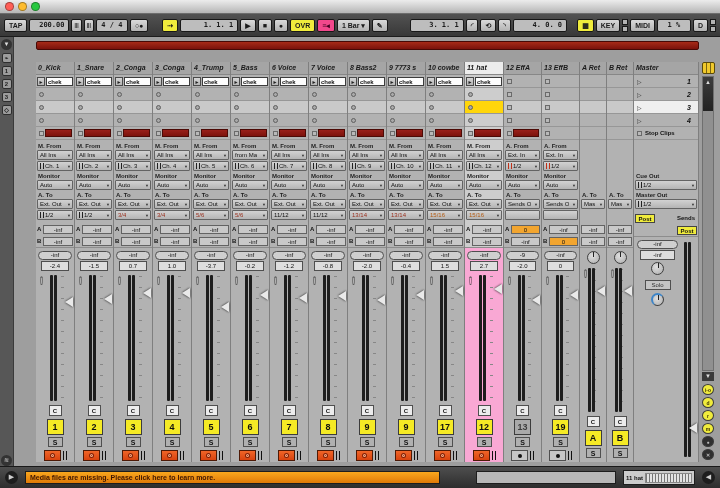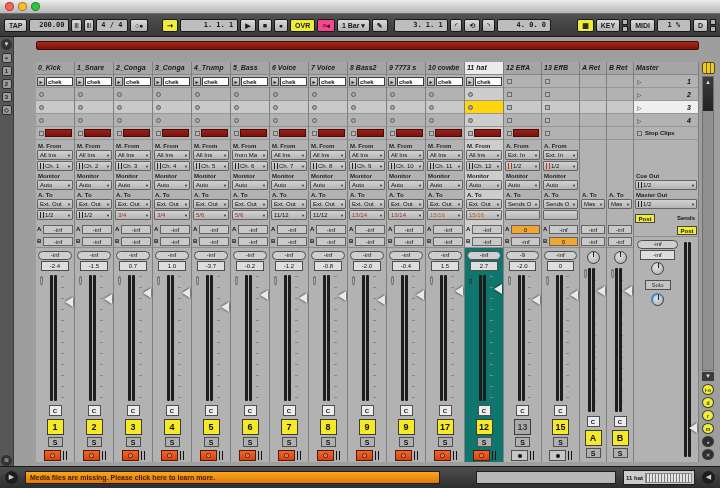--- a/index.html
+++ b/index.html
@@ -14,21 +14,21 @@
   
   .toolbar{height:23px;background:linear-gradient(#525252,#383838);display:flex;align-items:center;
     padding:0 4px;gap:2px;border-bottom:1px solid #1c1c1c;}
   .tbtn{height:13px;line-height:11px;padding:0 4px;background:linear-gradient(#d9d9d9,#b3b3b3);
     border:1px solid #181818;border-radius:2px;font-size:7px;font-weight:bold;color:#1a1a1a;text-align:center;}
   .tbox{height:13px;line-height:11px;padding:0 4px;background:#bdbdbd;border:1px solid #181818;border-radius:2px;
     font-size:7px;font-weight:bold;color:#1a1a1a;font-family:"DejaVu Sans Mono",monospace;text-align:right;}
   .tiny{padding:0 2px;font-size:5px;}
   .ylw{background:#f0ec3c !important;}
   .pnk{background:#f2488c !important;color:#400020;}
-  .gap12{margin-left:12px}.gap8{margin-left:4px}
+  .gap12{margin-left:12px}.gap8{margin-left:20px}
   .mini-split{display:flex;flex-direction:column;gap:1px;}
   .mini-split span{width:6px;height:6px;background:#b3b3b3;border:1px solid #181818;font-size:4px;line-height:4px;text-align:center;color:#333;}
   
   .lrail{position:absolute;left:0;top:37px;bottom:22px;width:14px;background:#575757;
     display:flex;flex-direction:column;align-items:center;padding-top:2px;gap:3px;border-right:1px solid #3a3a3a;}
   .lr-circ{width:11px;height:11px;border-radius:50%;background:#333;color:#ddd;font-size:6px;line-height:11px;text-align:center;}
   .lr-sq{width:10px;height:10px;background:#9c9c9c;border:1px solid #2e2e2e;border-radius:2px;
     font-size:6px;line-height:9px;text-align:center;font-weight:bold;color:#222;}
   .lr-spacer{flex:1;}
   
@@ -73,21 +73,21 @@
   .sends{padding:1px 1px 0;}
   .send-row{display:flex;align-items:center;height:12px;gap:1px;}
   .send-letter{font-size:6px;font-weight:bold;width:5px;flex:none;}
   .send-box{flex:1;height:9px;background:#c9c9c9;border:1px solid #636363;font-size:6px;text-align:center;line-height:8px;}
   .send-box.hot{background:#f2a52f;}
   .post-btn{width:20px;height:9px;background:#f0ec3c;border:1px solid #444;font-size:6px;font-weight:bold;
     text-align:center;line-height:8px;}
   .sends-title{font-size:6px;font-weight:bold;margin-left:auto;padding-right:2px;}
   
   .mixer{flex:1;display:flex;flex-direction:column;align-items:center;padding:3px 1px 1px;border-top:1px solid #8d8d8d;}
-  .sel .mixer{background:#0f766e;}
+  .sel .mixer{background:#f9a8d4;}
   .peak{width:92%;height:9px;border:1px solid #4f4f4f;border-radius:5px;background:#cfcfcf;font-size:6px;
     line-height:7px;text-align:center;margin-bottom:1px;}
   .vol{width:78%;height:10px;border:1px solid #4f4f4f;background:#dedede;font-size:6px;line-height:9px;
     text-align:center;margin-bottom:2px;}
   .fader{flex:1;width:100%;position:relative;margin-bottom:2px;}
   .ticks{position:absolute;top:3px;bottom:3px;width:3px;
     background:repeating-linear-gradient(to bottom,#878787 0 1px,transparent 1px 11px);}
   .ticks.tl{left:3px}.ticks.tr{right:9px}
   .mbar{position:absolute;top:2px;bottom:2px;width:3px;background:#1d1d1d;border-radius:1px;}
   .mbar.ml{left:calc(50% - 5px)}.mbar.mr{left:calc(50% - 1px)}
@@ -1244,21 +1244,21 @@
           <div class="peak">-inf</div>
           <div class="vol">0</div>
           <div class="fader">
             <div class="ticks tl"></div>
             <div class="ticks tr"></div>
             <div class="mbar ml"></div>
             <div class="mbar mr"></div>
             <div class="handle" style="top: calc(17% - 5px);"></div>
           </div>
           <div class="panC">C</div>
-          <div class="numbtn">15</div>
+          <div class="numbtn">19</div>
           <div class="sbtn">S</div>
           <div class="armrow">
             <div class="armbtn dot">
               <span class="armglyph"></span>
             </div>
             <span class="armmeter"></span>
           </div>
         </div>
       </div>
       <div class="track w-ret">

